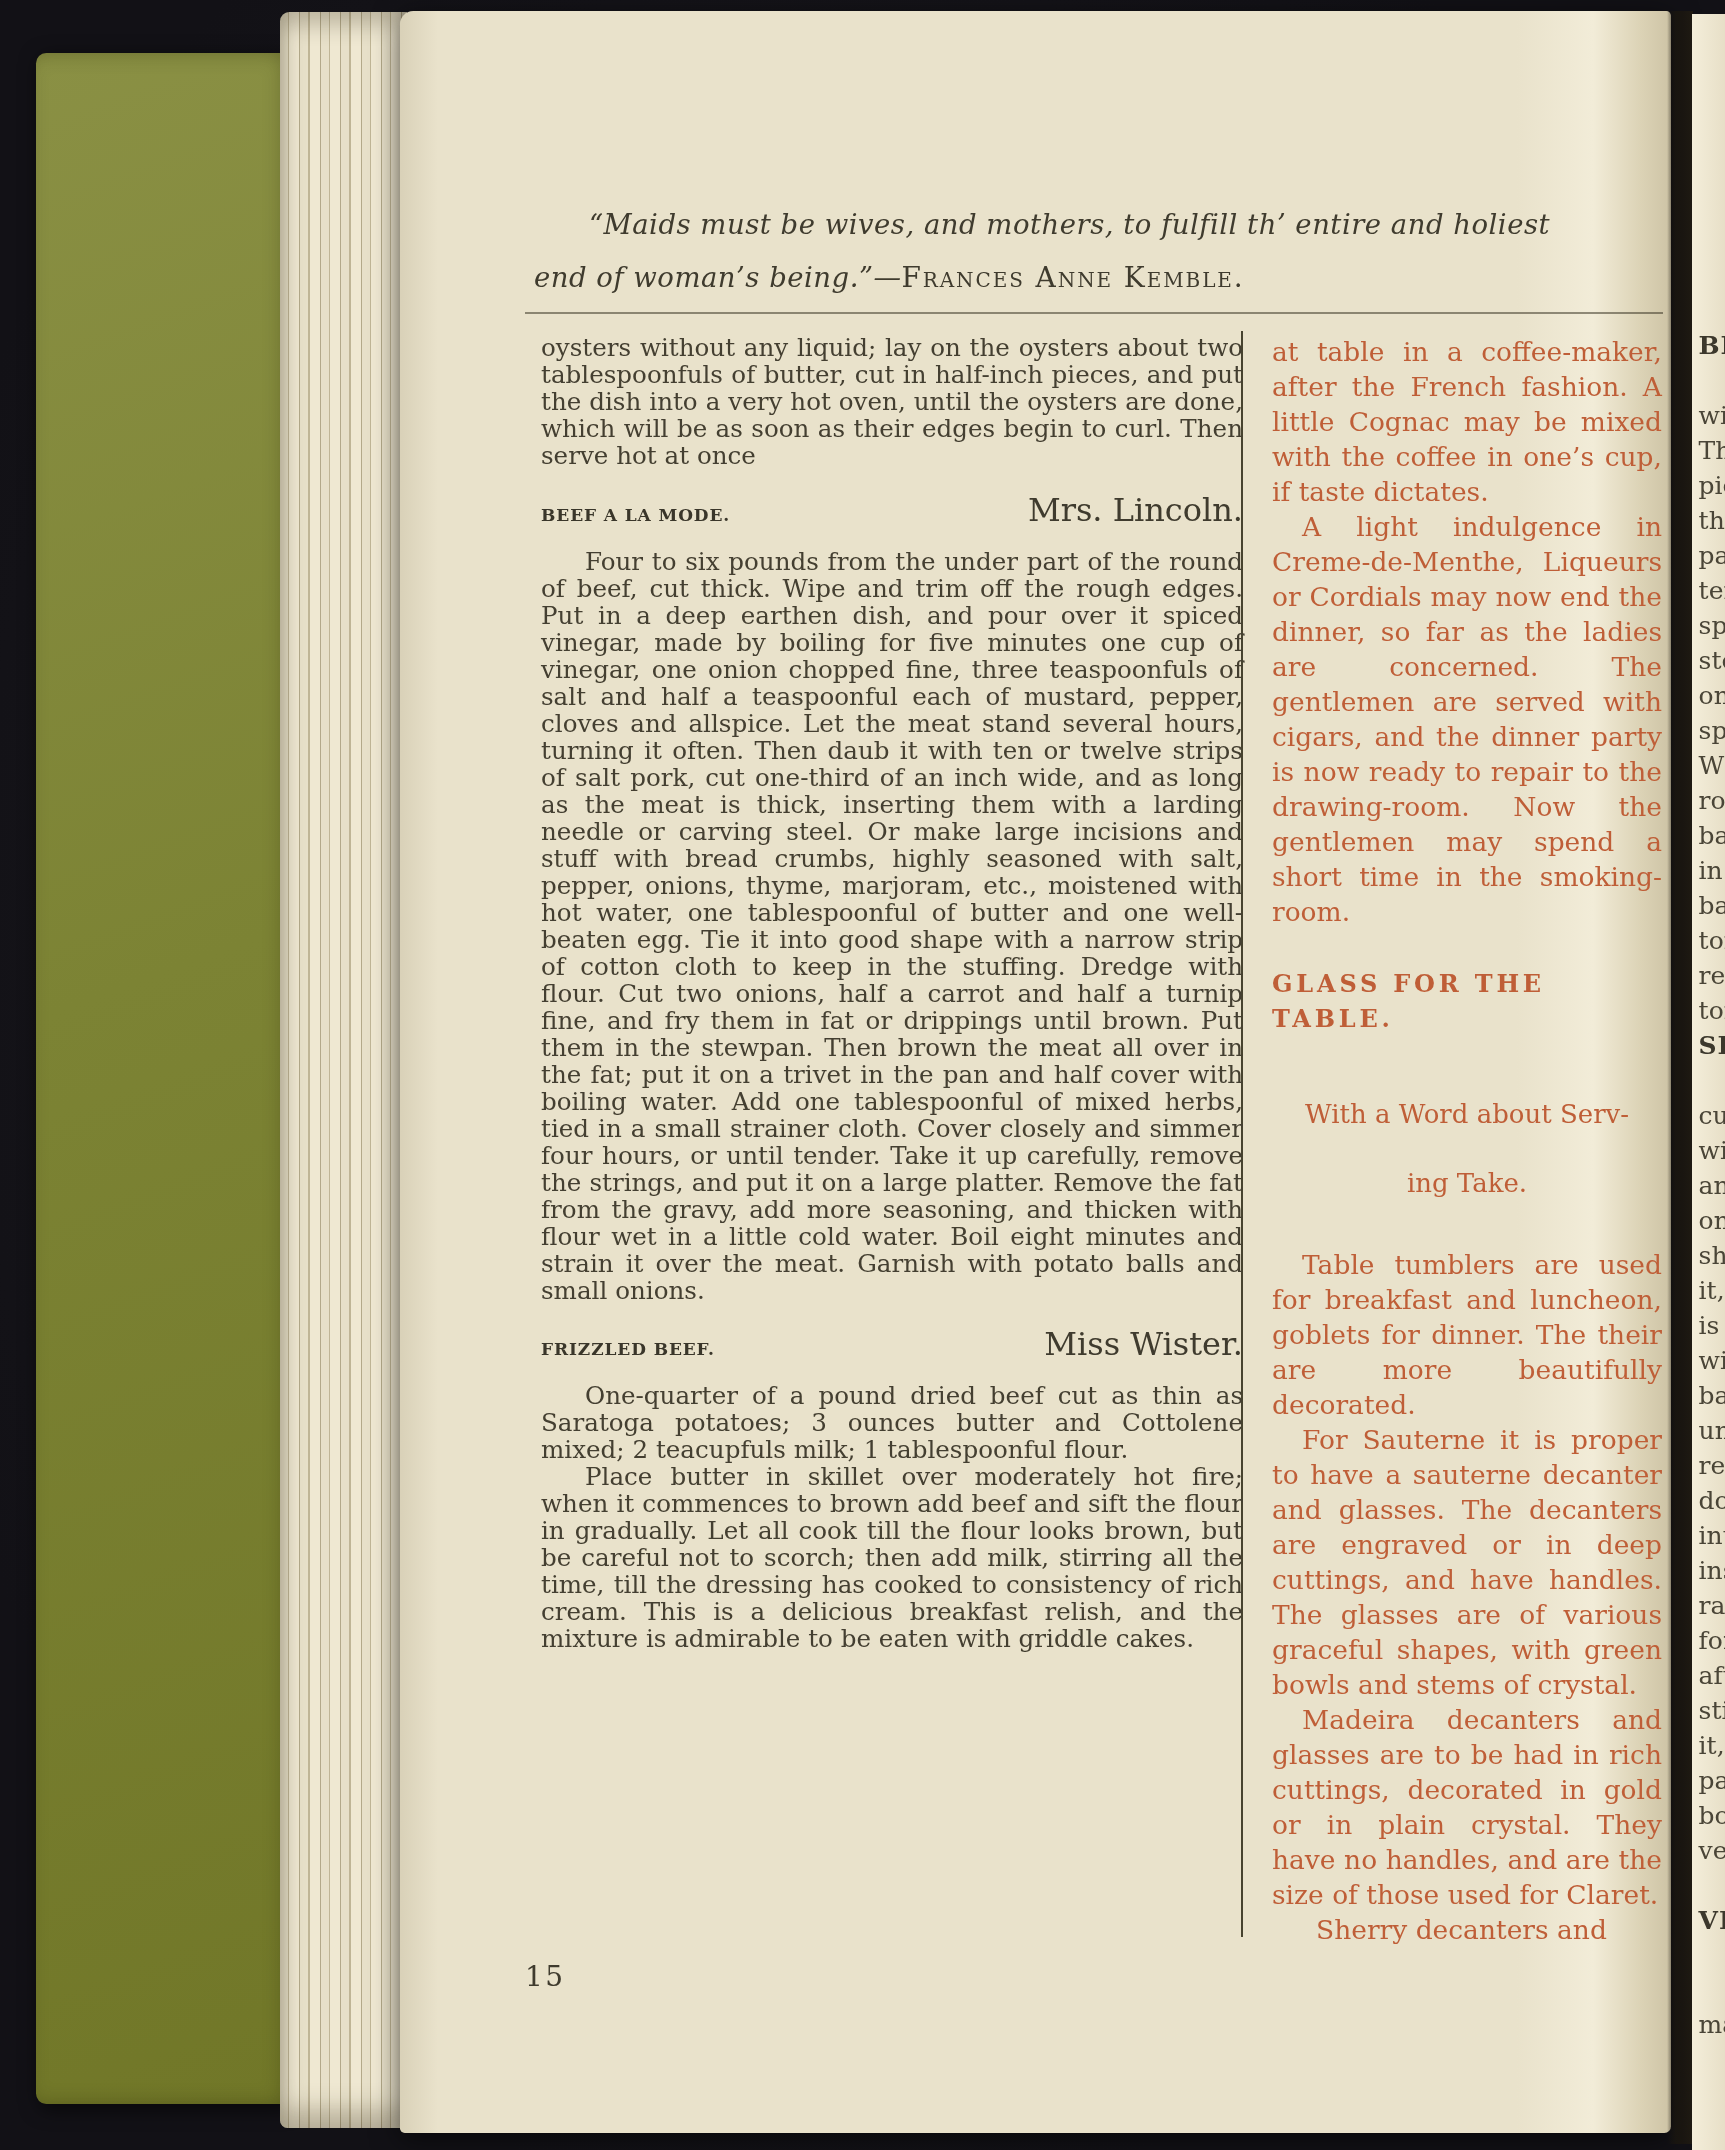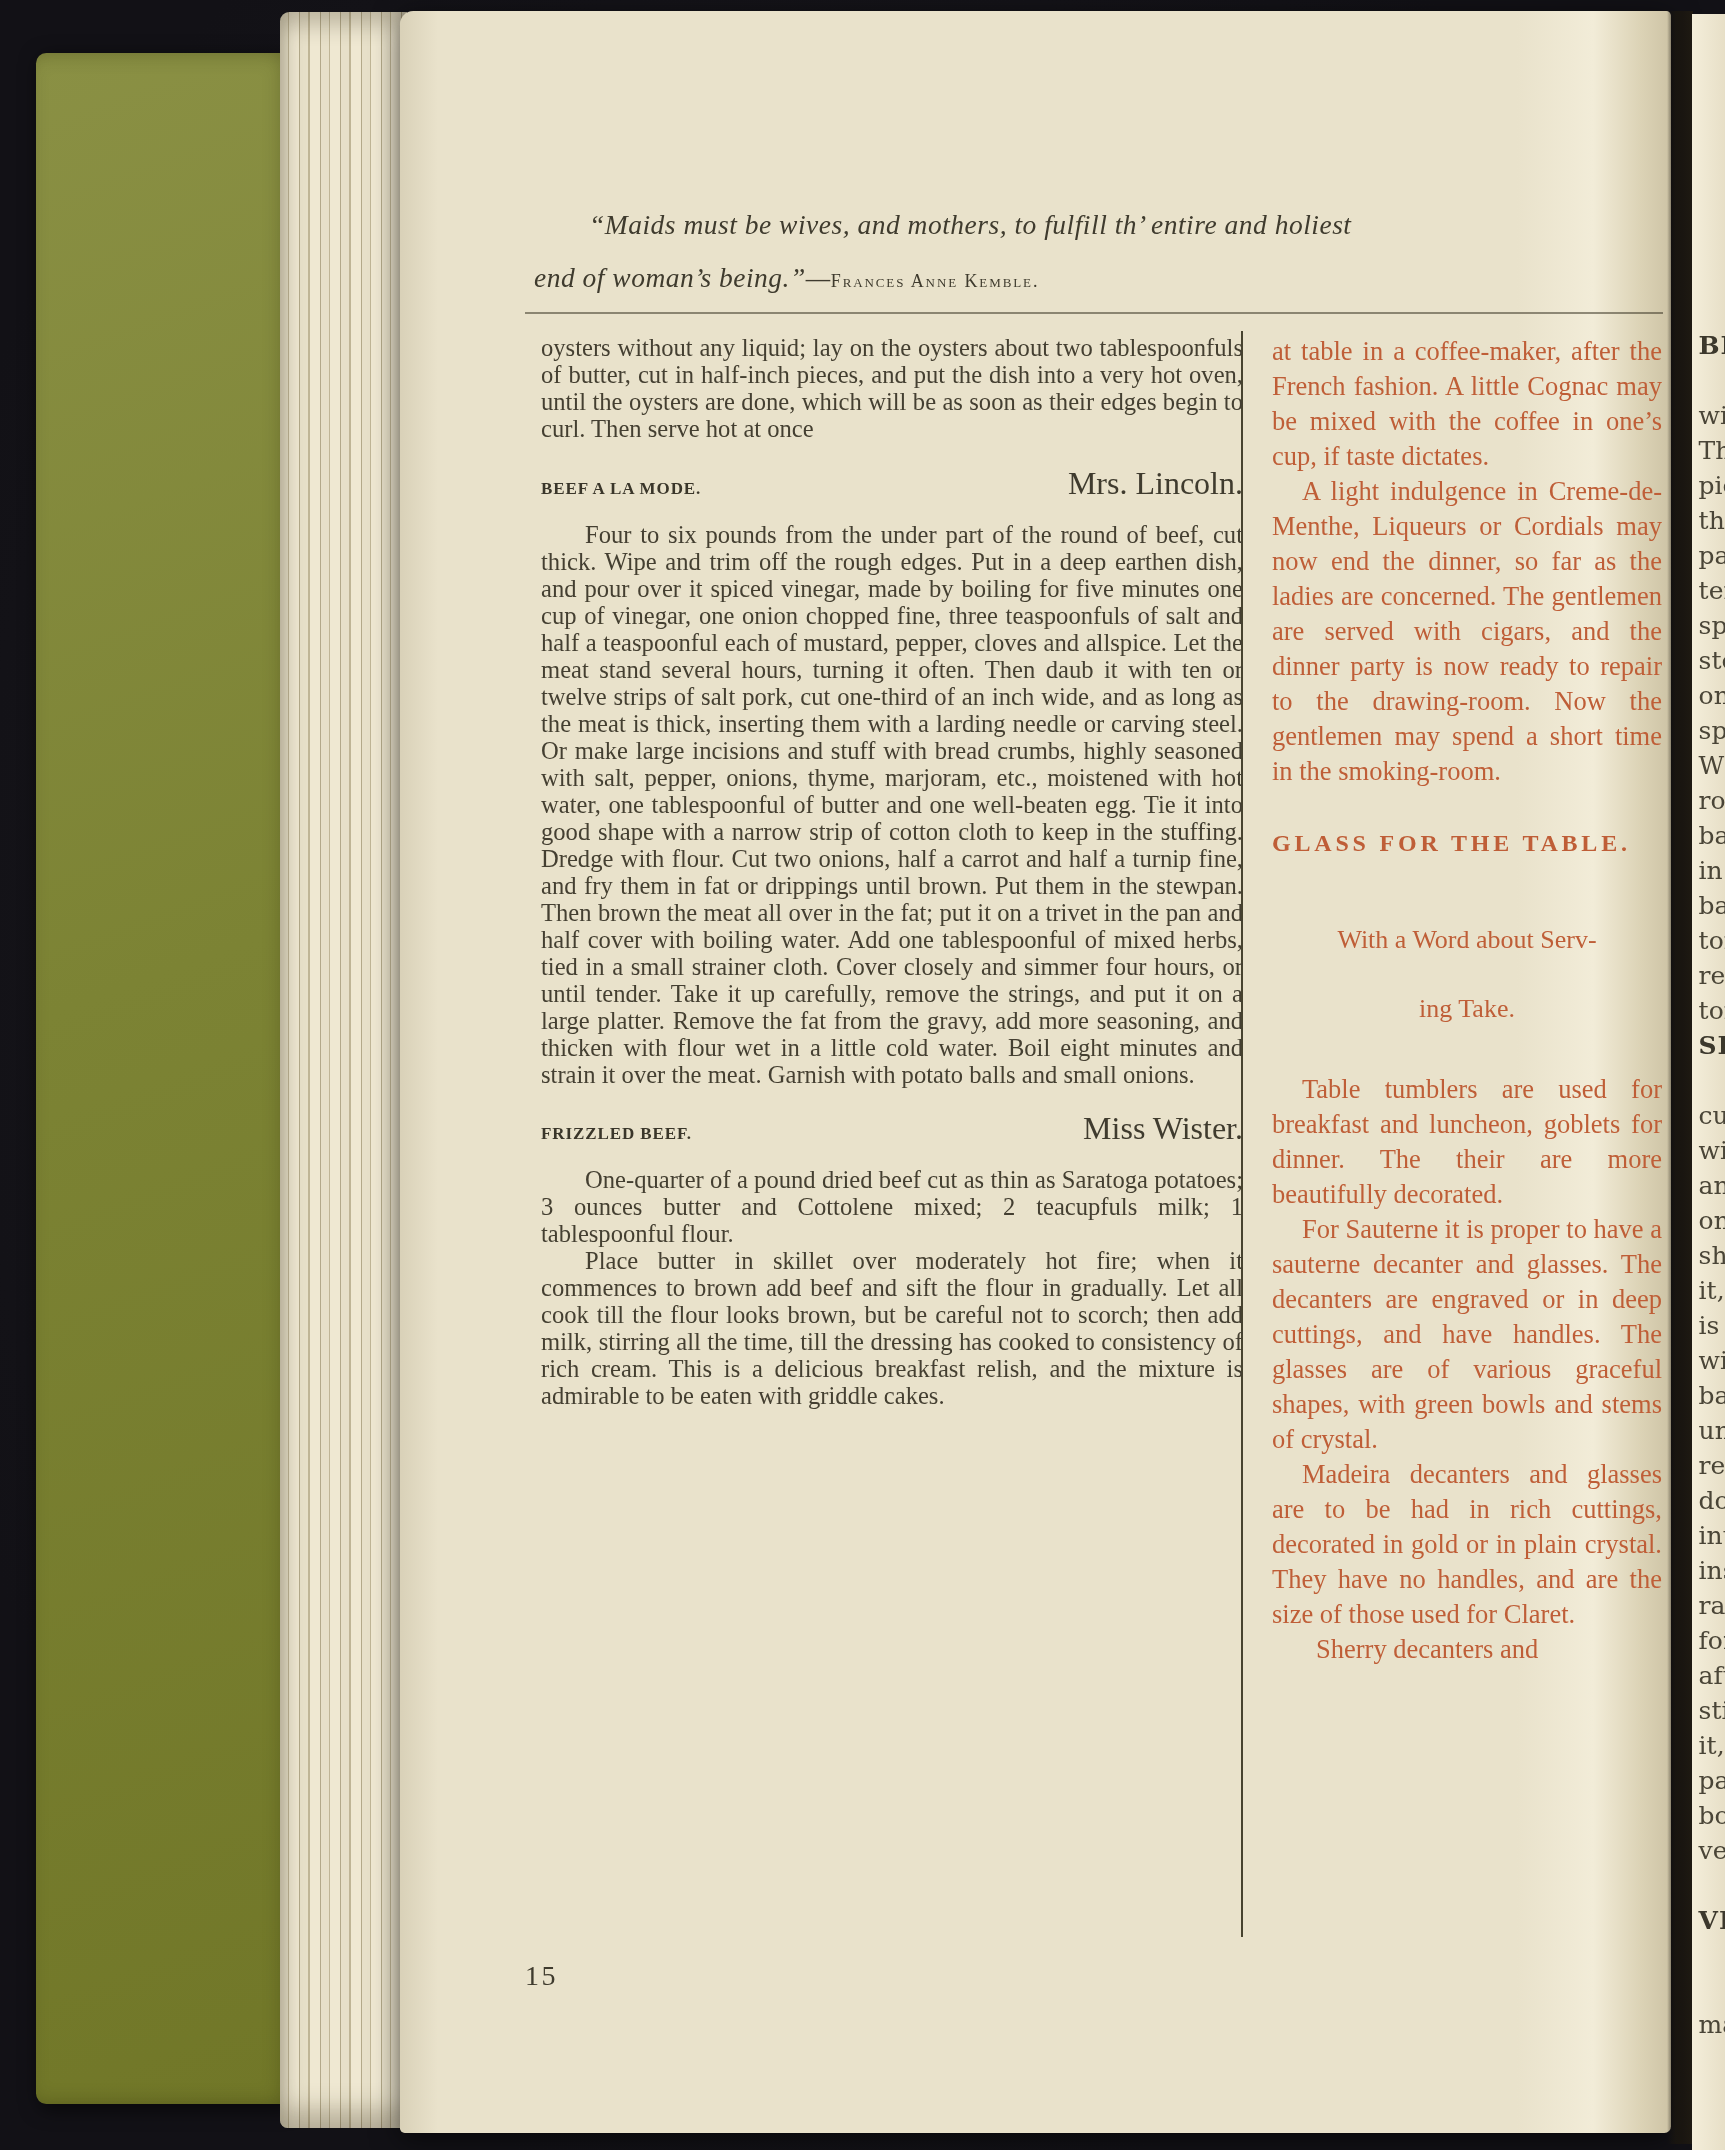--- a/index.html
+++ b/index.html
@@ -28,31 +28,30 @@
     box-shadow:inset 0 14px 19px rgba(60,50,30,.25), inset 0 -19px 24px rgba(60,50,30,.3);
   }
   
   .main-page {
     position:absolute; left:400px; top:11.4px; width:1271px; height:2122px;
     border-radius:13.3px 4.7px 6.6px 4.7px;
     background:linear-gradient(90deg,
       #d9d1b8 0px, var(--paper,#e9e2cb) 38px, var(--paper,#e9e2cb) 1117px,
       #f2ecd8 1193px, #dcd3b6 1240px, #cdc3a5 1271px);
     box-shadow:0 6.6px 28px rgba(0,0,0,.55);
-    font-family:Liberation Serif, serif;
   }
   
   .quote {
     position:absolute; left:134px; top:187px; width:1132px;
     font-style:italic; font-size:27.5px; line-height:53px;
     color:var(--ink,#3f3b2e); letter-spacing:0.5px;
   }
   .quote .line1 { text-indent:55px; }
   .quote .sc {
-    font-style:normal; font-variant-caps:small-caps; letter-spacing:1.9px; font-size:18px;
+    font-style:normal; font-variant-caps:small-caps; letter-spacing:1.9px; font-size:28px;
   }
   .quote-rule {
     position:absolute; left:125px; top:301px; width:1138px; height:1.4px;
     background:rgba(62,56,40,.55);
   }
   
   .col-divider {
     position:absolute; left:841px; top:320px; width:1.9px; height:1606px;
     background:#47432f;
   }

